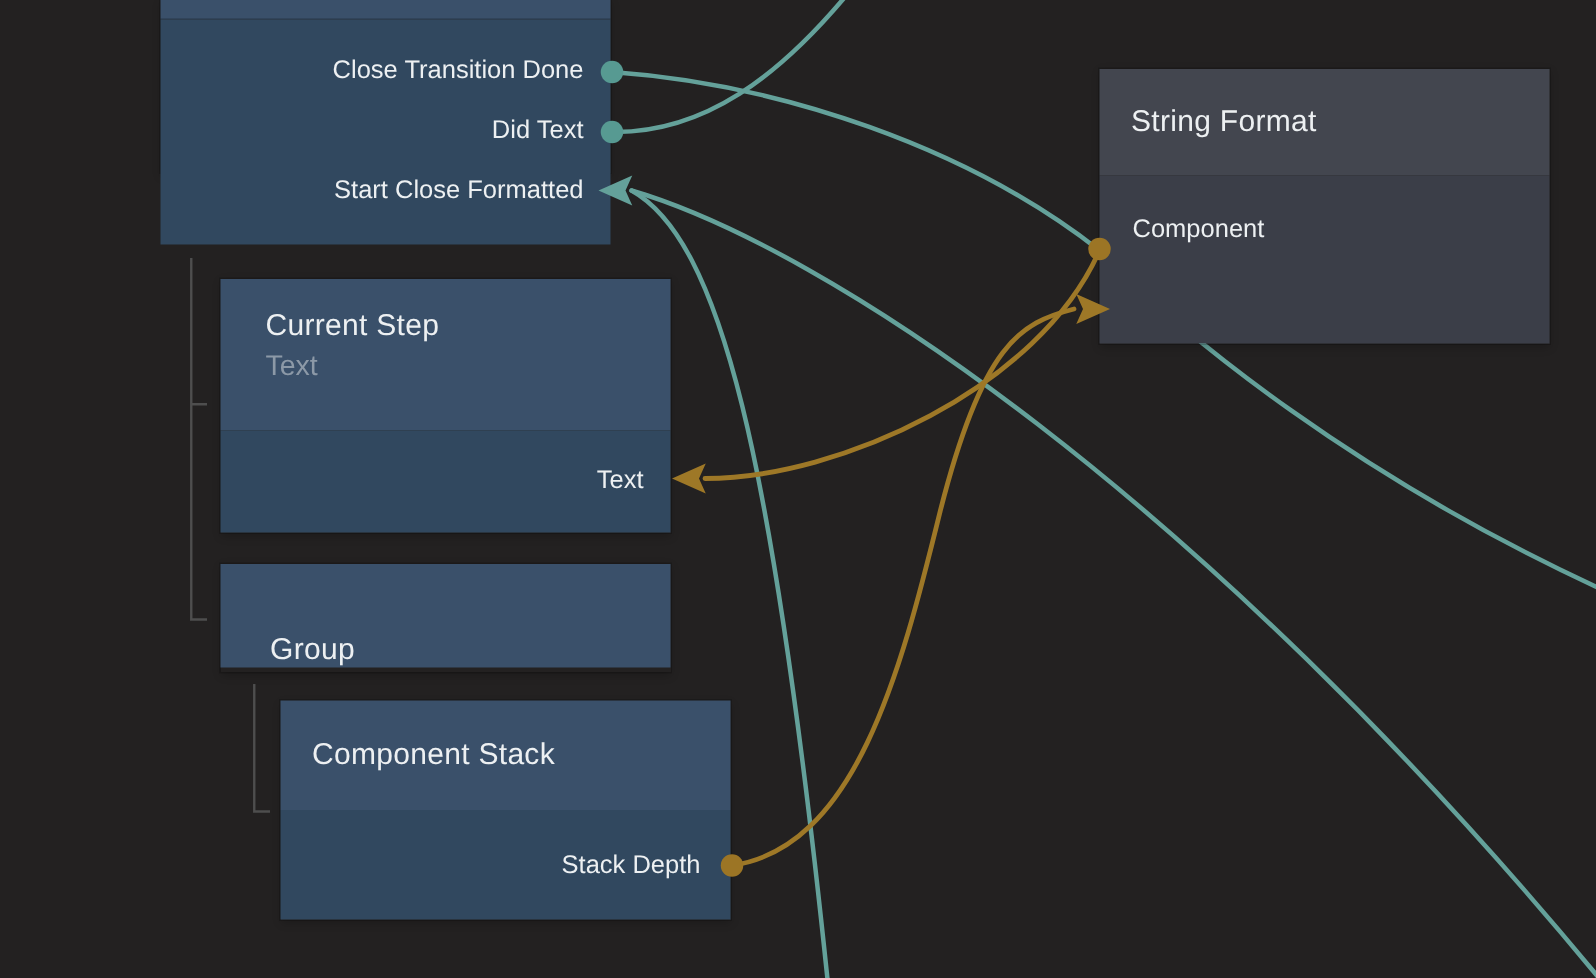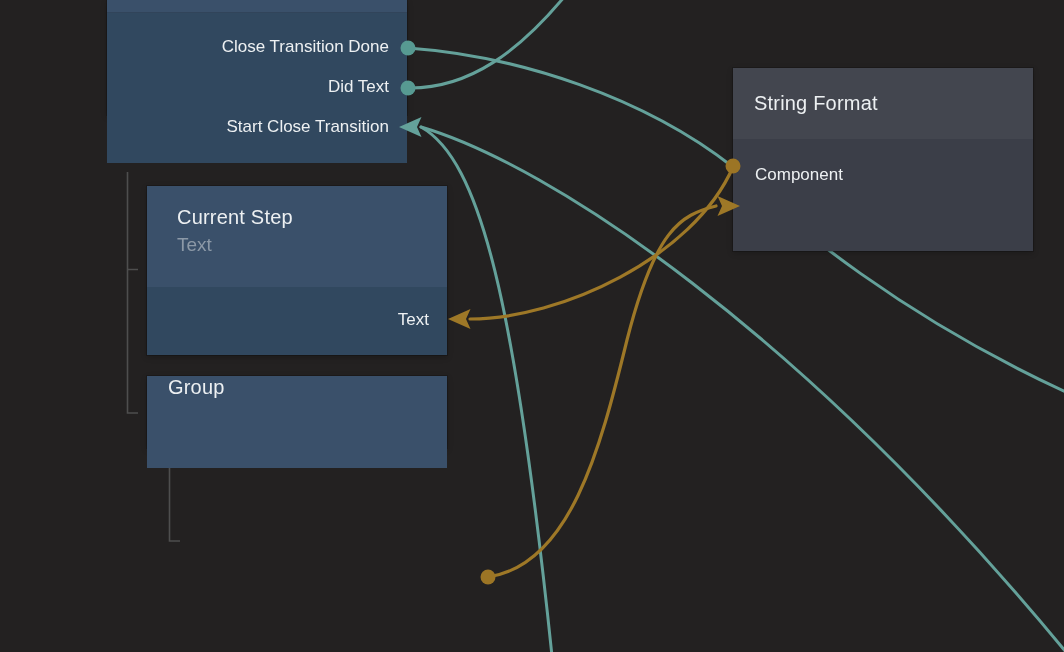--- a/index.html
+++ b/index.html
@@ -69,29 +69,29 @@
 
   
   #node-current-step { left:147px; top:186px; width:300px; height:169px; }
   #node-current-step .header { height:101px; padding:17px 21px 0 30px; }
   #node-current-step .header .title { line-height:29px; }
   #node-current-step .header .subtitle { line-height:25px; }
   #node-current-step .body { height:68px; position:relative; }
 
   
   #node-group { left:147px; top:376px; width:300px; height:72px; }
-  #node-group .header { height:92px; display:flex; align-items:flex-start; padding:0 21px; }
+  #node-group .header { height:69px; display:flex; align-items:flex-end; padding:0 33px; }
 
   
   #node-component-stack { left:187px; top:467px; width:300px; height:146px; }
   #node-component-stack .header { height:73px; display:flex; align-items:center; padding:0 21px; }
   #node-component-stack .body { height:73px; position:relative; }
 
   
-  #node-string-format { left:733px; top:68px; width:300px; height:183px; }
+  #node-string-format { left:733px; top:46px; width:300px; height:183px; }
   #node-string-format .header { height:71px; display:flex; align-items:center; padding:0 21px; }
   #node-string-format .body { height:112px; position:relative; padding-top:15px; }
   #node-string-format .row { position:relative; height:41px; line-height:41px; }
   #node-string-format .row .pin-label { position:static; display:block; padding-left:22px; }
 
   .edge { fill:none; stroke-linecap:round; }
   .edge.teal { stroke: var(--edge-teal); stroke-width:3px; }
   .edge.gold { stroke: var(--edge-gold); stroke-width:3.2px; }
   .tree { fill:none; stroke: var(--tree-line); stroke-width:1.6px; }
   .port-circle.teal { fill: var(--port-teal); }
@@ -114,40 +114,48 @@
     <path class="edge teal" d="M421 127 C480 160 515 300 552 656"></path>
     <path class="edge gold" d="M733 167 C693 258 560 319 470 319"></path>
     <path class="edge gold" d="M488 577 C570 565 600 450 627 340 C655 230 680 215 716 206"></path>
   </svg>
 
   <div class="node blue" id="node-screen">
     <div class="header"></div>
     <div class="body">
       <div class="pin-label right-align" style="top:14px; height:40px; line-height:40px;">Close Transition Done</div>
       <div class="pin-label right-align" style="top:54px; height:40px; line-height:40px;">Did Text</div>
-      <div class="pin-label right-align" style="top:94px; height:40px; line-height:40px;">Start Close Transition</div>
+      <div class="pin-label right-align" style="top:94px; height:40px; line-height:40px;">Start Close Formatted</div>
     </div>
   </div>
 
   <div class="node blue" id="node-current-step">
     <div class="header">
       <div class="title">Current Step</div>
       <div class="subtitle">Text</div>
     </div>
     <div class="body">
       <div class="pin-label right-align" style="top:0; height:68px; line-height:66px;">Text</div>
     </div>
   </div>
 
   <div class="node blue" id="node-group">
     <div class="header">
       <div class="title">Group</div>
     </div>
   </div>
 
+  <div class="node blue" id="node-component-stack">
+    <div class="header">
+      <div class="title">Component Stack</div>
+    </div>
+    <div class="body">
+      <div class="pin-label right-align" style="top:0; height:73px; line-height:73px; right:20px;">Stack Depth</div>
+    </div>
+  </div>
 
   <div class="node gray" id="node-string-format">
     <div class="header">
       <div class="title">String Format</div>
     </div>
     <div class="body">
       <div class="row">
         <div class="pin-label">Component</div>
       </div>
     </div>

